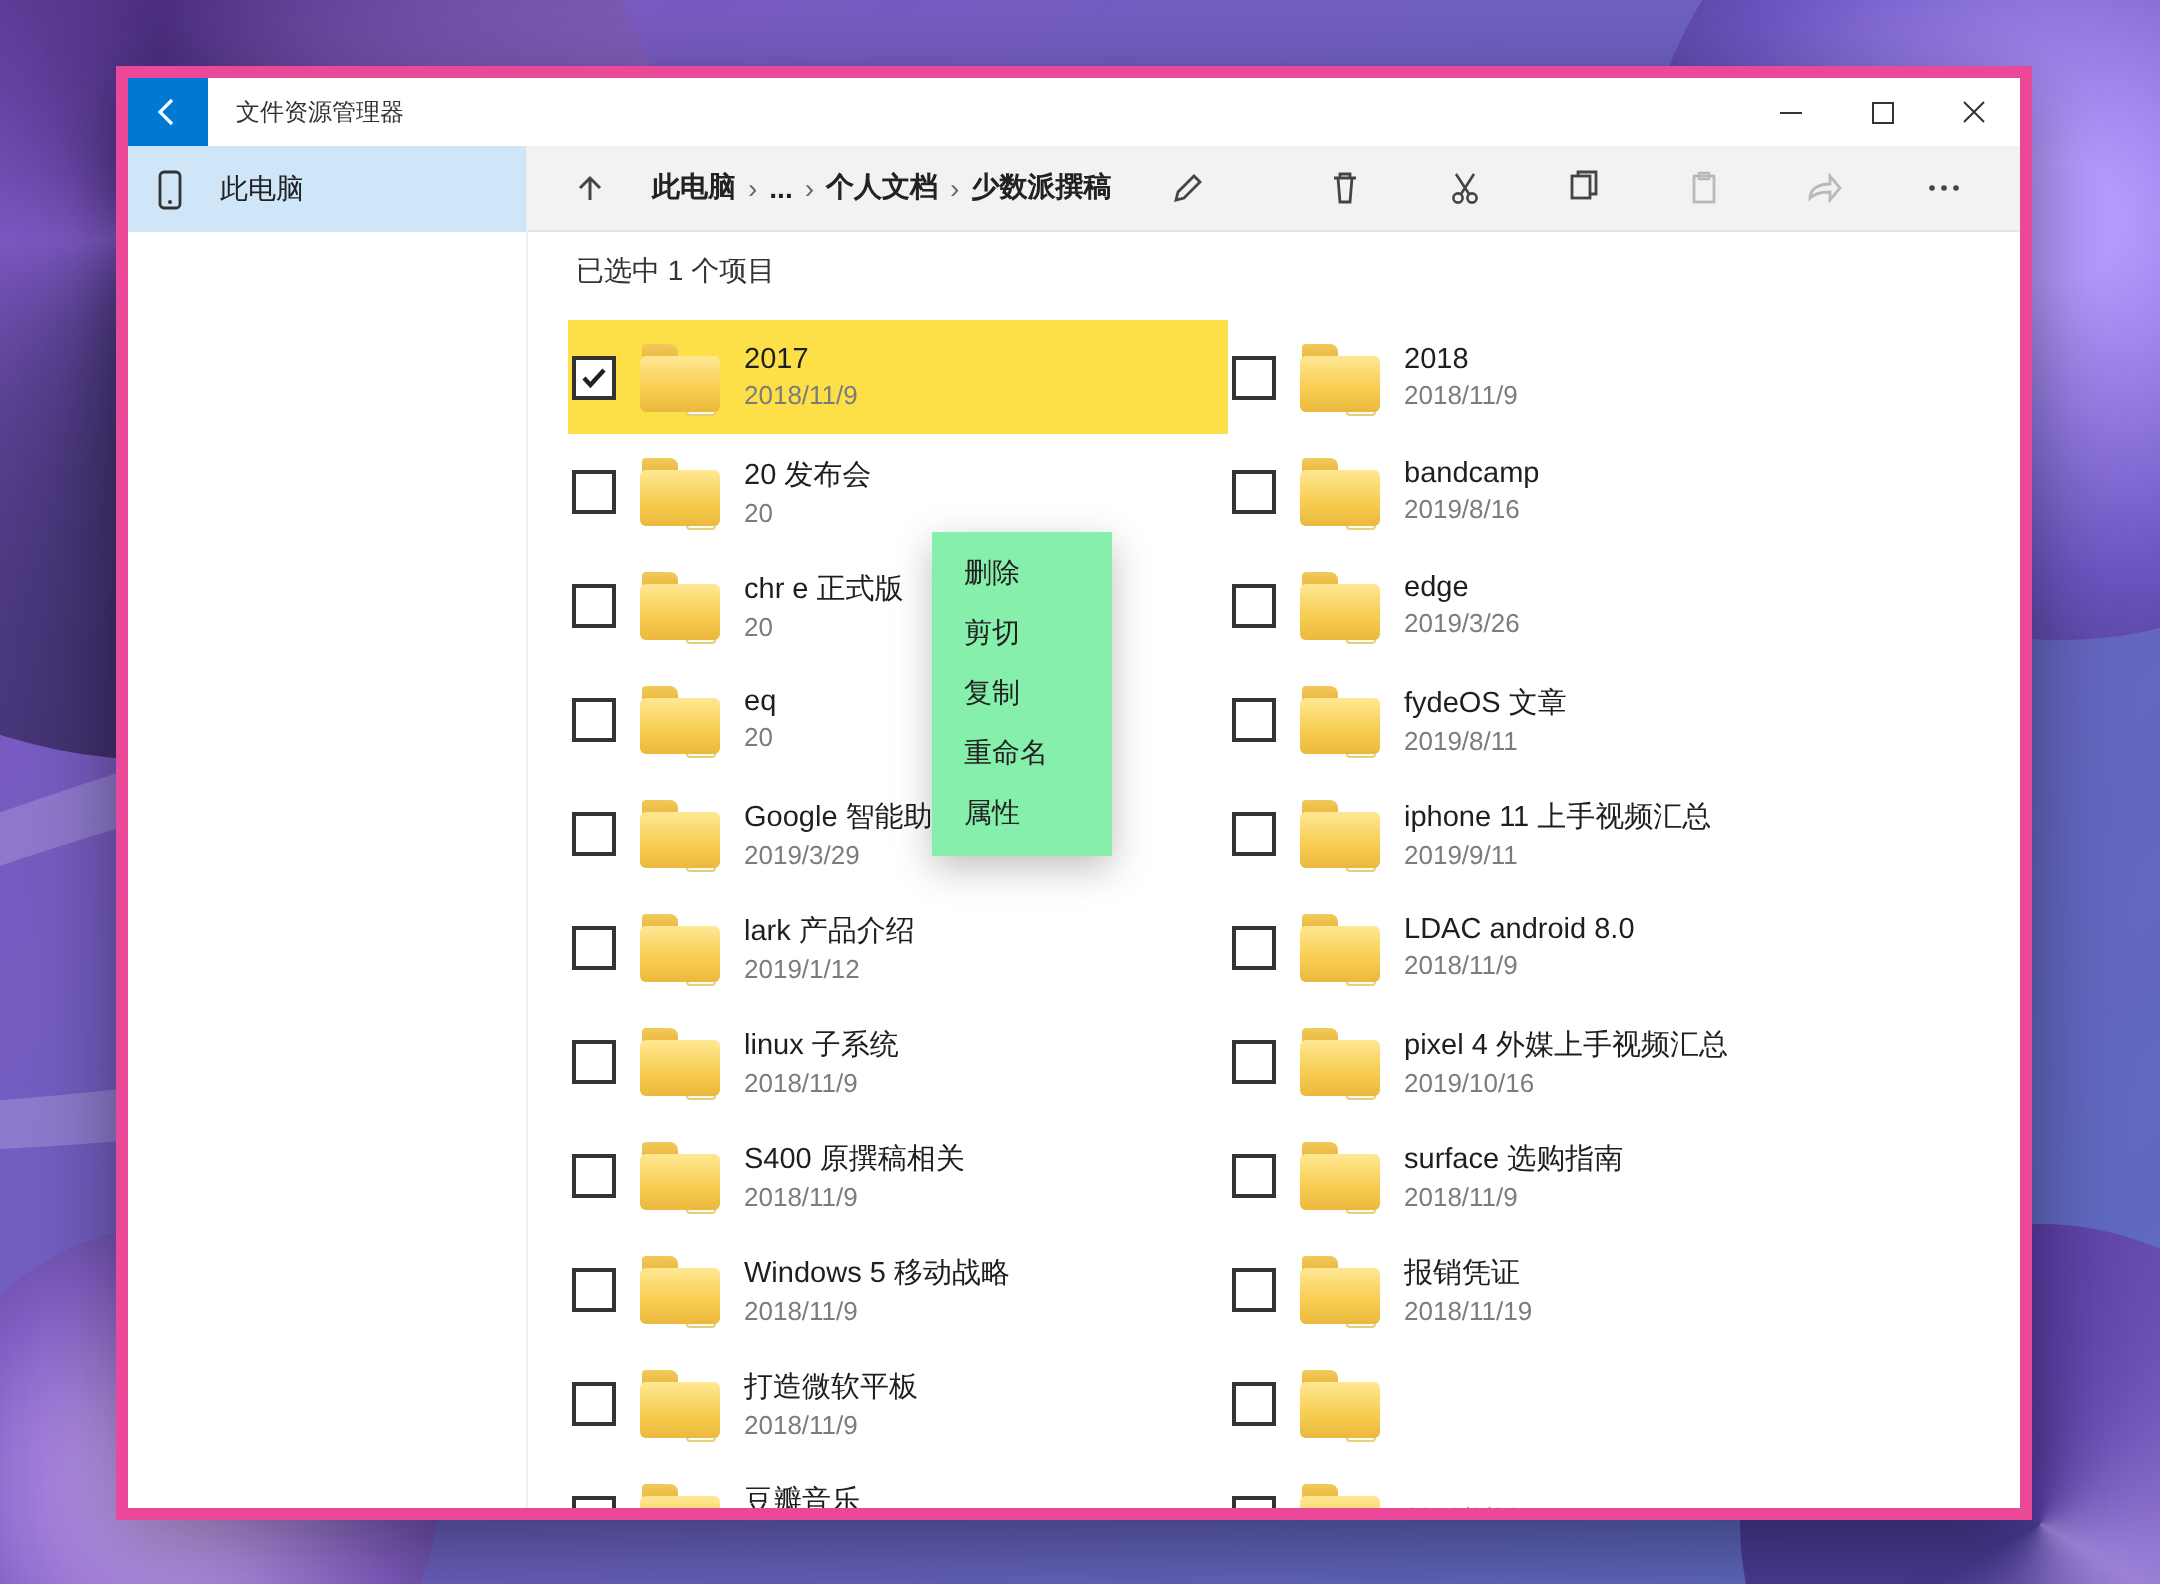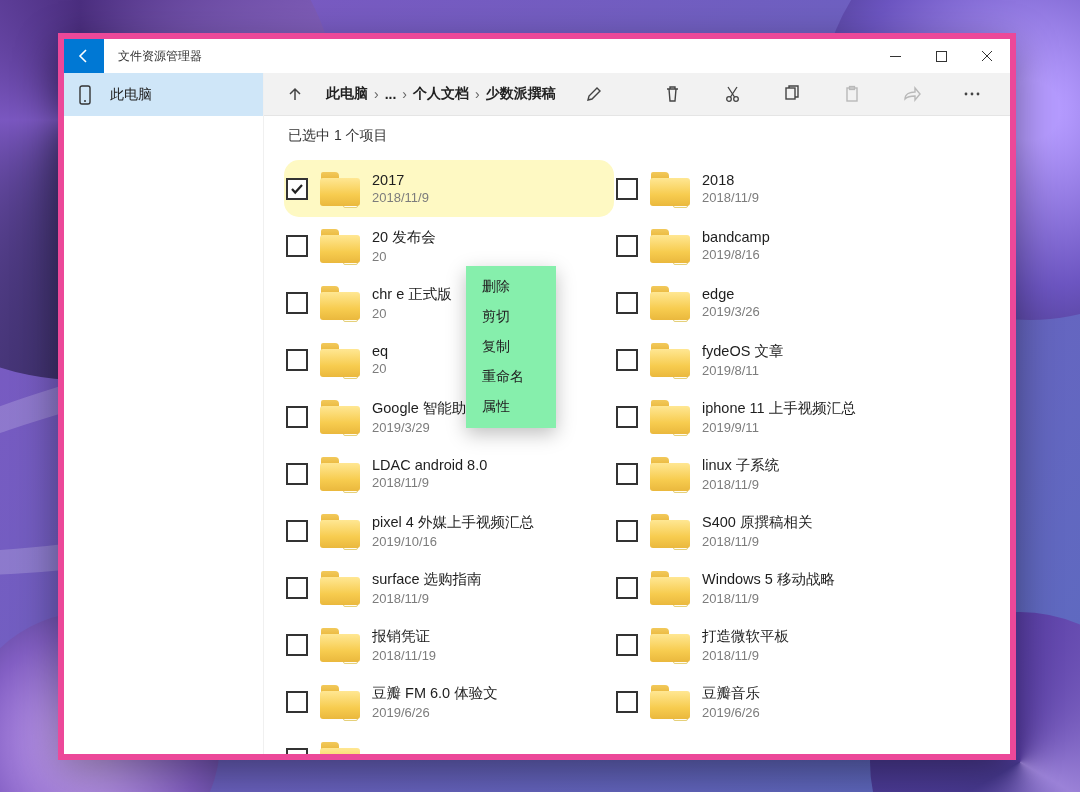--- a/index.html
+++ b/index.html
@@ -65,21 +65,21 @@
 
   .statusbar { height:40px; display:flex; align-items:center; padding-left:24px; font-size:14px; color:#333; }
 
   .filegrid {
     flex:1; overflow:hidden; padding:4px 0 0 20px;
     display:grid; grid-template-columns: repeat(2, 330px); grid-auto-rows:57px; column-gap:0;
   }
   .file {
     display:flex; align-items:center; gap:12px; padding:0 6px 0 2px; cursor:default;
   }
-  .file.selected { background:#fef9c3;border-radius:15px; }
+  .file.selected { background:#fde047; }
   .checkbox { width:22px; height:22px; border:2px solid #333; background:#fff; display:flex; align-items:center; justify-content:center; flex:0 0 auto; cursor:pointer; }
   .file.selected .checkbox svg{ display:block; }
   .checkbox svg{ display:none; }
   .folder-icon { width:40px; height:34px; position:relative; flex:0 0 auto; }
   .folder-icon::before{
     content:""; position:absolute; left:1px; top:0; width:18px; height:8px;
     border-radius:2px 4px 0 0;
     background:linear-gradient(#f2c95b,#eab83d);
   }
   .folder-icon::after{
@@ -324,20 +324,30 @@
               <div class="file-name">iphone 11 上手视频汇总</div>
               <div class="file-date">2019/9/11</div>
             </div>
           </div>
           <div class="file">
             <div class="checkbox"></div>
             <div class="folder-icon">
               <div class="doc"></div>
             </div>
             <div class="file-text">
+              <div class="file-name">lark 产品介绍</div>
+              <div class="file-date">2019/1/12</div>
+            </div>
+          </div>
+          <div class="file">
+            <div class="checkbox"></div>
+            <div class="folder-icon">
+              <div class="doc"></div>
+            </div>
+            <div class="file-text">
               <div class="file-name">LDAC android 8.0</div>
               <div class="file-date">2018/11/9</div>
             </div>
           </div>
           <div class="file">
             <div class="checkbox"></div>
             <div class="folder-icon">
               <div class="doc"></div>
             </div>
             <div class="file-text">
@@ -402,24 +412,20 @@
             </div>
             <div class="file-text">
               <div class="file-name">打造微软平板</div>
               <div class="file-date">2018/11/9</div>
             </div>
           </div>
           <div class="file">
             <div class="checkbox"></div>
             <div class="folder-icon">
               <div class="doc"></div>
-            </div>
-            <div class="file-text">
-              <div class="file-name">豆瓣 FM 6.0 体验文</div>
-              <div class="file-date">2019/6/26</div>
             </div>
           </div>
           <div class="file">
             <div class="checkbox"></div>
             <div class="folder-icon">
               <div class="doc"></div>
             </div>
             <div class="file-text">
               <div class="file-name">豆瓣音乐</div>
               <div class="file-date">2019/6/26</div>

